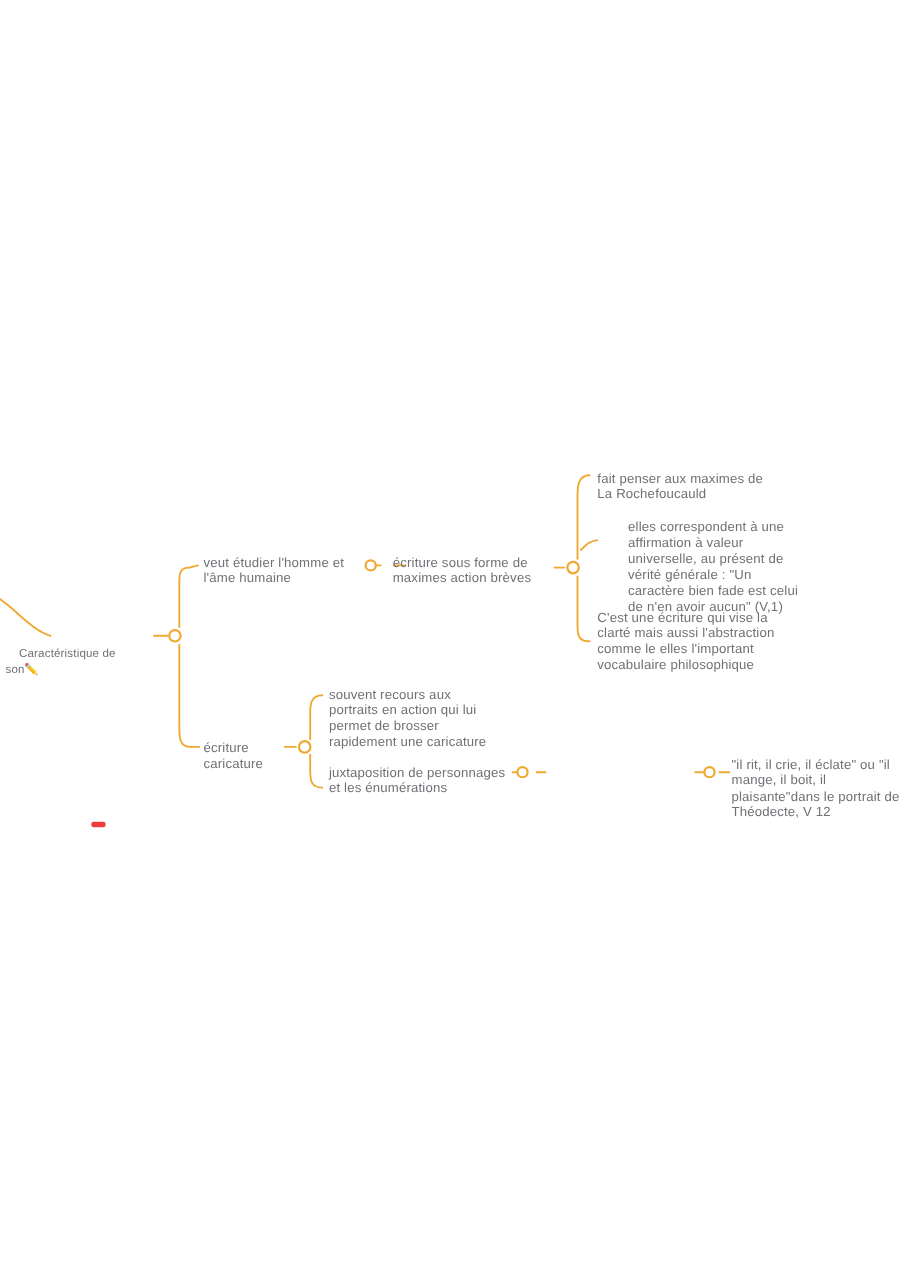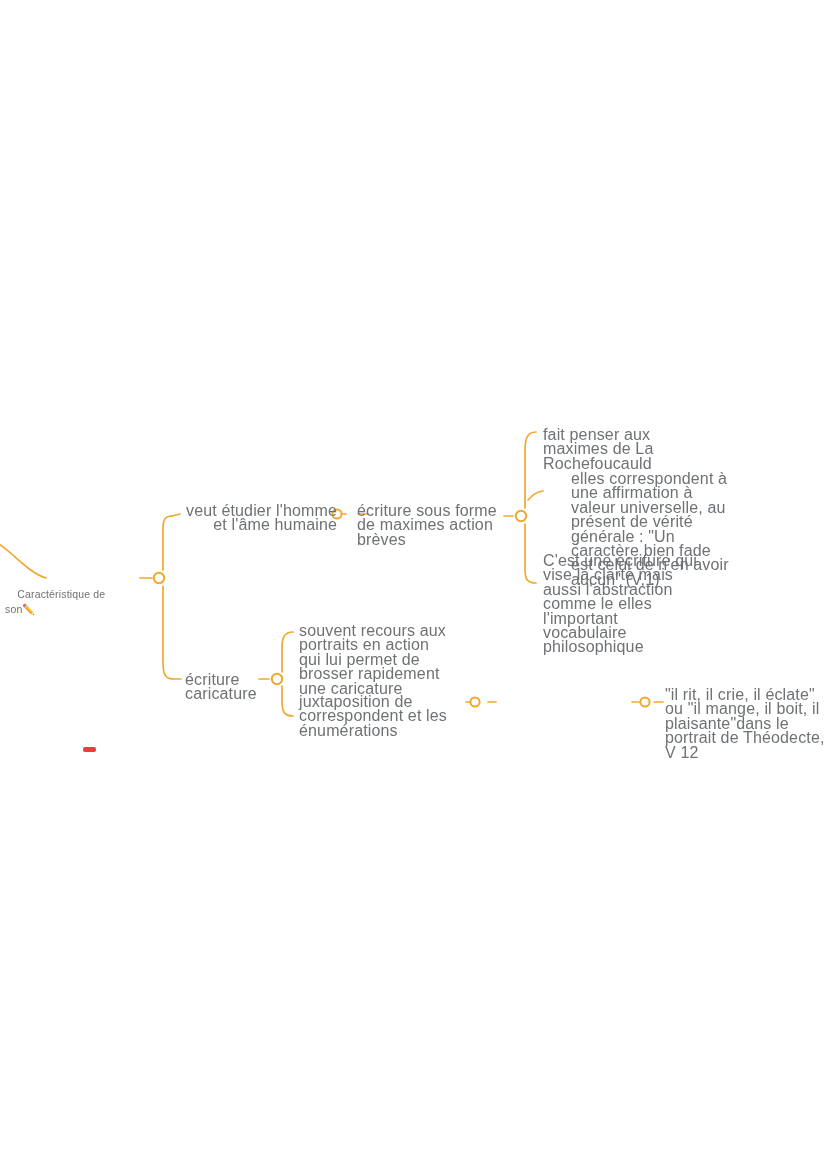--- a/index.html
+++ b/index.html
@@ -23,21 +23,21 @@
     left: 0;
     top: 0;
     width: 828px;
     height: 1171px;
     pointer-events: none;
   }
   .node-text {
     position: absolute;
     color: #6e7175;
     font-family: "Liberation Sans", sans-serif;
-    font-size: 16px;
+    font-size: 12px;
     line-height: 14.4px;
     letter-spacing: 0.15px;
     white-space: pre-wrap;
     word-wrap: break-word;
   }
   .root-text {
     font-size: 10.5px;
     line-height: 14.4px;
     color: #6e7175;
   }
@@ -117,35 +117,35 @@
       <circle cx="277" cy="679" r="5.2"></circle>
       <circle cx="475" cy="702" r="4.6"></circle>
       <circle cx="645" cy="702" r="4.6"></circle>
     </g>
   </svg>
 
   <div class="node-text root-text" style="left:5px; top:573px; width:130px;">
     <span>Caractéristique de son</span><span class="emoji emoji-pencil">✏️</span>
   </div>
 
-  <div class="node-text" style="left:185px; top:504px; width:152px;text-align:right;">veut étudier l'homme et l'âme humaine</div>
+  <div class="node-text" style="left:185px; top:504px; width:152px;">veut étudier l'homme et l'âme humaine</div>
 
   <div class="node-text" style="left:185px; top:673px; width:80px;">écriture caricature</div>
 
   <div class="node-text" style="left:357px; top:504px; width:150px;">écriture sous forme de maximes action brèves</div>
 
   <div class="node-text" style="left:543px; top:428px; width:163px;">fait penser aux maximes de La Rochefoucauld</div>
 
   <div class="node-text" style="left:571px; top:472px; width:163px;">elles correspondent à une affirmation à valeur universelle, au présent de vérité générale : "Un caractère bien fade est celui de n'en avoir aucun" (V,1)</div>
 
   <div class="node-text" style="left:543px; top:554px; width:163px;">C'est une écriture qui vise la clarté mais aussi l'abstraction comme le elles l'important vocabulaire philosophique</div>
 
   <div class="node-text" style="left:299px; top:624px; width:152px;">souvent recours aux portraits en action qui lui permet de brosser rapidement une caricature</div>
 
-  <div class="node-text" style="left:299px; top:695px; width:168px;">juxtaposition de correspondent et les énumérations</div>
+  <div class="node-text" style="left:299px; top:695px; width:168px;">juxtaposition de personnages et les énumérations</div>
 
 
   <div class="node-text" style="left:665px; top:688px; width:160px;">"il rit, il crie, il éclate" ou "il mange, il boit, il plaisante"dans le portrait de Théodecte, V 12</div>
 
 
   <div class="red-chip" style="left:83px; top:747px;"></div>
 
 </div>
 
 </body></html>

